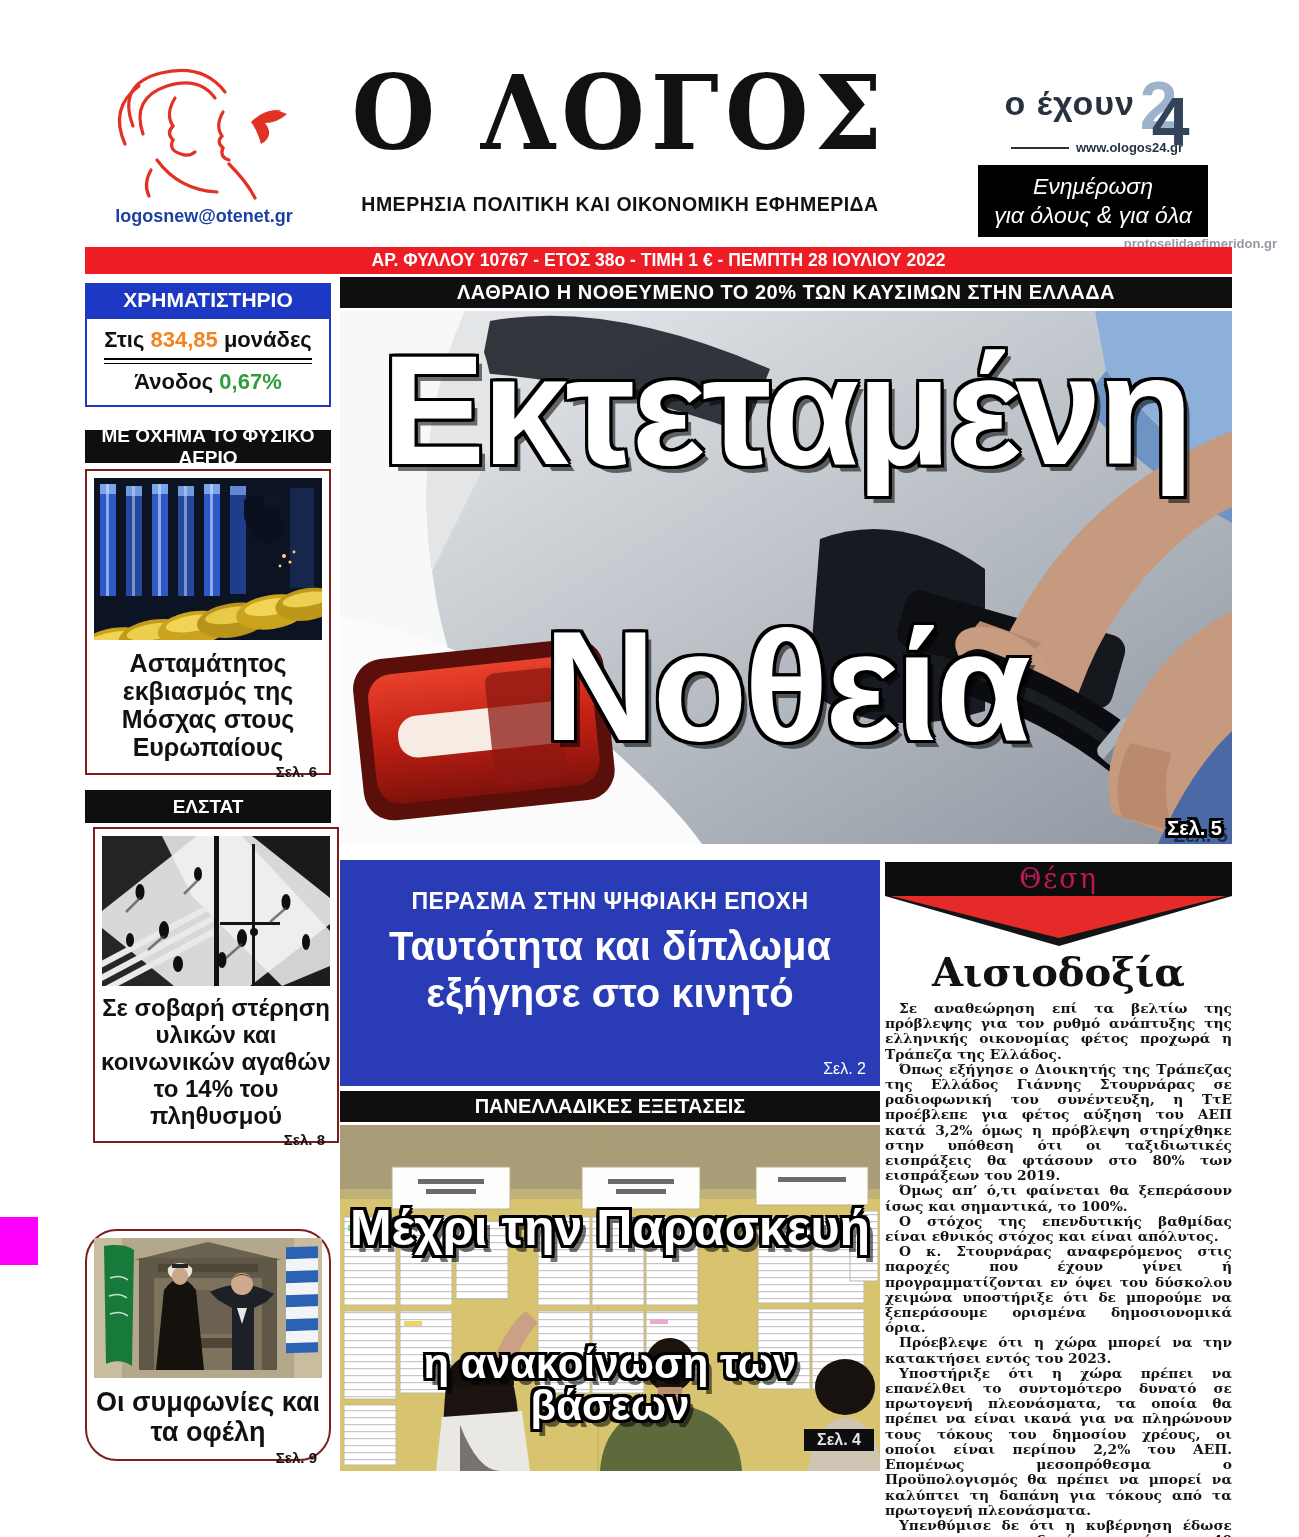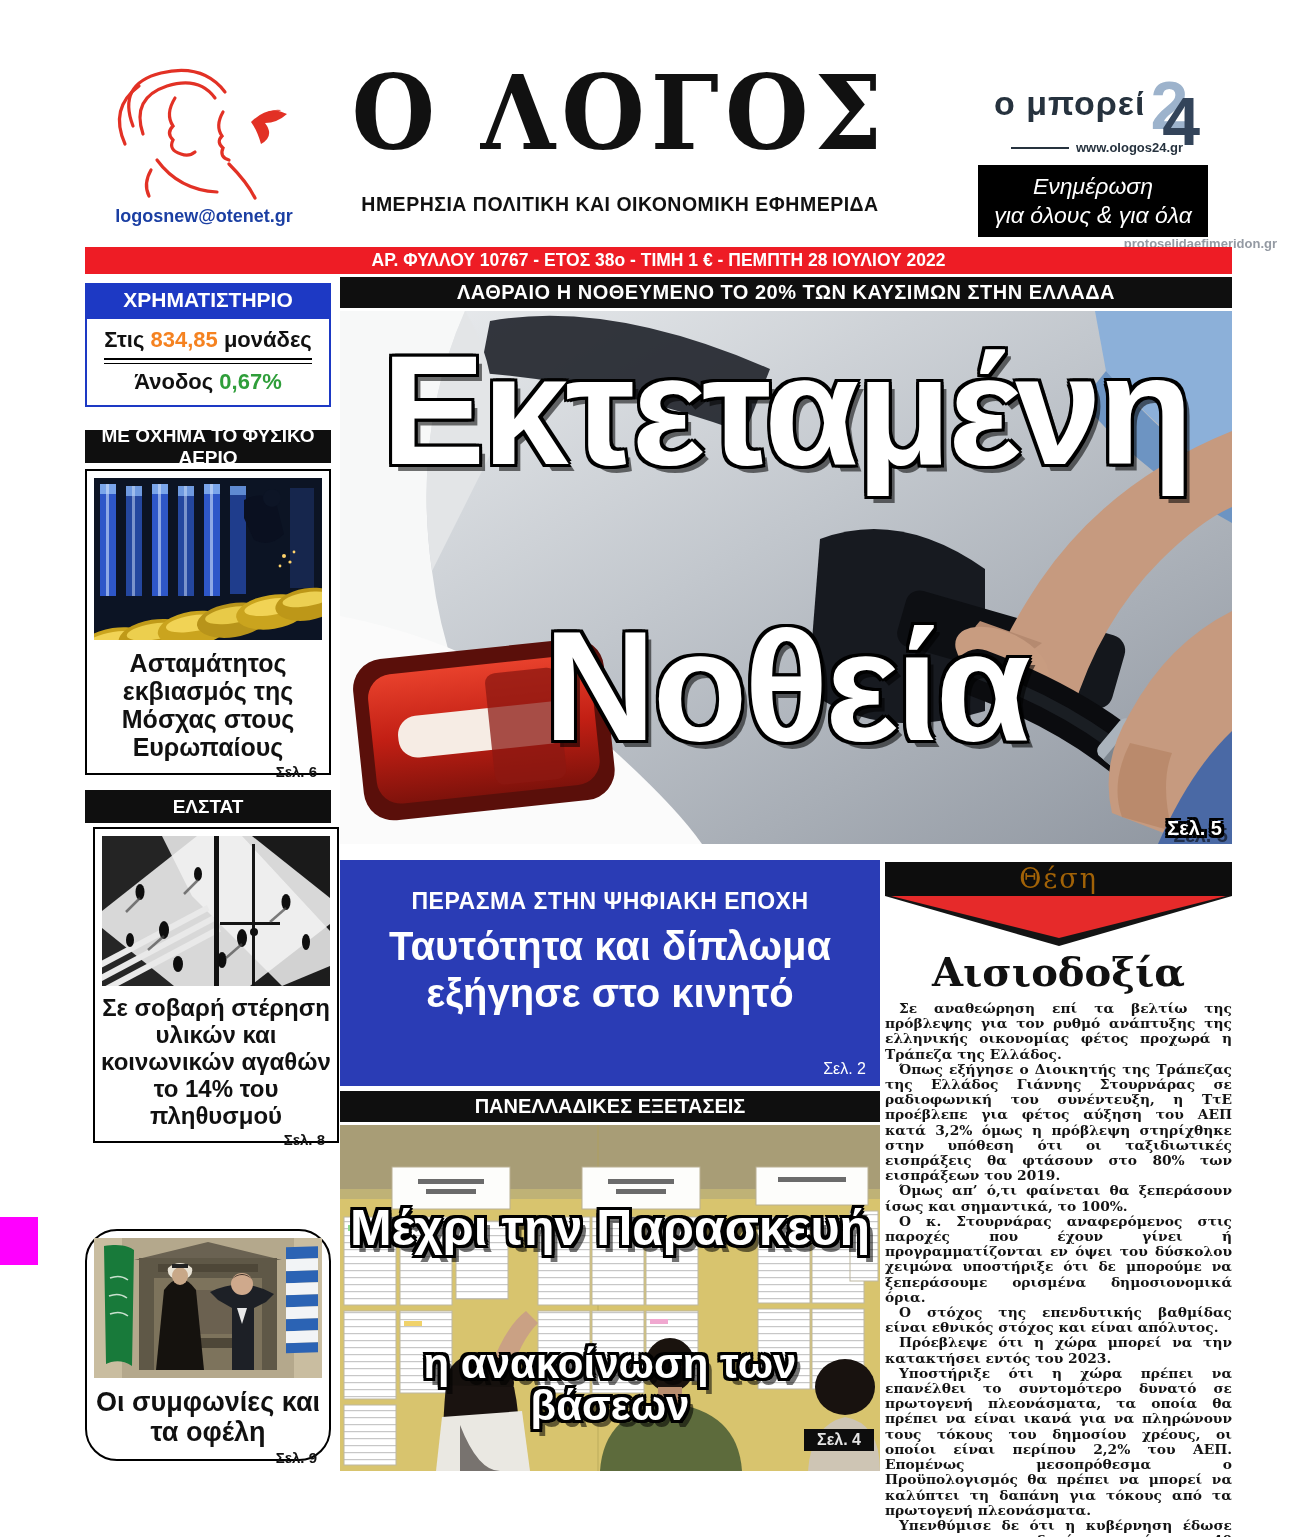--- a/index.html
+++ b/index.html
@@ -38,21 +38,21 @@
   .stock-box{position:absolute;left:85px;top:283px;width:246px;}
   .stock-header{background:#1d39c4;color:#fff;font-weight:bold;font-size:21px;height:34px;
          display:flex;align-items:center;justify-content:center;}
   .stock-body{border:2px solid #1d39c4;background:#fff;padding:8px 0 10px;text-align:center;}
   .stock-line{font-size:22px;font-weight:bold;white-space:nowrap;}
   .stock-orange{color:#f58220;}
   .stock-green{color:#2f9e3a;}
   .stock-divider{width:86%;margin:5px auto;height:3px;border-top:2px solid #000;border-bottom:1px solid #000;}
 
   .side-kicker{left:85px;width:246px;font-size:19px;line-height:1.15;}
-  .side-box{position:absolute;left:85px;width:246px;border:2px solid #000000;background:#fff;box-sizing:border-box;}
+  .side-box{position:absolute;left:85px;width:246px;border:2px solid #7f1d1d;background:#fff;box-sizing:border-box;}
   .side-photo{display:block;margin:7px auto 0;}
   .side-headline{font-size:25px;font-weight:bold;text-align:center;line-height:1.12;padding:9px 5px 0;}
   .side-page{text-align:right;font-weight:bold;font-size:15px;padding:2px 12px 5px;}
 
   .magenta-square{position:absolute;left:0;top:1217px;width:38px;height:48px;background:#ff00ff;}
 
   
   .lead-kicker{left:340px;top:277px;width:892px;height:31px;font-size:20px;letter-spacing:0.5px;}
   .hero{position:absolute;left:340px;top:311px;width:892px;height:533px;overflow:hidden;}
   .hero svg{position:absolute;left:0;top:0;}
@@ -76,21 +76,21 @@
   .exam-photo{position:absolute;left:340px;top:1125px;width:540px;height:346px;overflow:hidden;}
   .exam-line{position:absolute;width:100%;text-align:center;line-height:1;}
   .exam-line1{top:78px;font-size:50px;}
   .exam-line2{top:218px;font-size:42px;}
   .exam-page{position:absolute;right:6px;bottom:20px;background:#0d0d0d;color:#e5e5e5;
         font-weight:bold;font-size:16px;padding:2px 13px;}
 
   
   .opinion{position:absolute;left:885px;top:862px;width:347px;}
   .opinion-head{position:relative;width:347px;height:84px;}
-  .opinion-head-label{position:absolute;top:1px;left:0;width:100%;text-align:center;color:#a16207;
+  .opinion-head-label{position:absolute;top:1px;left:0;width:100%;text-align:center;color:#be185d;
         font-family:"DejaVu Serif",serif;font-size:27px;letter-spacing:2px;}
   .opinion-title{text-align:center;font-family:"DejaVu Serif",serif;font-weight:bold;font-size:40px;margin:2px 0 6px;}
   .opinion-body{font-family:"DejaVu Serif",serif;font-weight:bold;font-size:13.8px;line-height:15.2px;
         text-align:justify;color:#141414;}
   .opinion-body p{margin:0;text-indent:14px;}
 </style>
 </head>
 <body>
 
 <div class="page">
@@ -111,21 +111,21 @@
         <path d="M152,62 Q170,44 188,54 Q178,63 166,63 Q176,76 162,84 Q158,70 152,62 Z"></path>
         <path d="M160,58 Q172,48 182,50 Q172,58 164,60 Z" opacity="0.8"></path>
       </g>
     </svg>
   </div>
   <div class="email">logosnew@otenet.gr</div>
   <div class="paper-title">Ο ΛΟΓΟΣ</div>
   <div class="paper-subtitle">ΗΜΕΡΗΣΙΑ ΠΟΛΙΤΙΚΗ ΚΑΙ ΟΙΚΟΝΟΜΙΚΗ ΕΦΗΜΕΡΙΔΑ</div>
 
   <div class="logo24">
-    <span class="l24-text">ο μπορεί</span><span class="l24-n2">2</span><span class="l24-n4">4</span>
+    <span class="l24-text">ο έχουν</span><span class="l24-n2">2</span><span class="l24-n4">4</span>
   </div>
   <div class="l24-url">
     <span class="l24-rule"></span>
     <span>www.ologos24.gr</span>
   </div>
   <div class="tagline-box">
     <span>Ενημέρωση</span>
     <span>για όλους &amp; για όλα</span>
   </div>
   <div class="watermark">protoselidaefimeridon.gr</div>
@@ -411,22 +411,22 @@
         <polygon points="0,34 347,34 174,84" fill="#141414"></polygon>
         <polygon points="6,34 341,34 174,76" fill="#e62a2a"></polygon>
       </svg>
       <div class="opinion-head-label">Θέση</div>
     </div>
     <div class="opinion-title">Αισιοδοξία</div>
     <div class="opinion-body">
       <p>Σε αναθεώρηση επί τα βελτίω της πρόβλεψης για τον ρυθμό ανάπτυξης της ελληνικής οικονομίας φέτος προχωρά η Τράπεζα της Ελλάδος.</p>
       <p>Όπως εξήγησε ο Διοικητής της Τράπεζας της Ελλάδος Γιάννης Στουρνάρας σε ραδιοφωνική του συνέντευξη, η ΤτΕ προέβλεπε για φέτος αύξηση του ΑΕΠ κατά 3,2% όμως η πρόβλεψη στηρίχθηκε στην υπόθεση ότι οι ταξιδιωτικές εισπράξεις θα φτάσουν στο 80% των εισπράξεων του 2019.</p>
       <p>Όμως απ’ ό,τι φαίνεται θα ξεπεράσουν ίσως και σημαντικά, το 100%.</p>
+      <p>Ο στόχος της επενδυτικής βαθμίδας είναι εθνικός στόχος και είναι απόλυτος.</p>
       <p>Ο κ. Στουρνάρας αναφερόμενος στις παροχές που έχουν γίνει ή προγραμματίζονται εν όψει του δύσκολου χειμώνα υποστήριξε ότι δε μπορούμε να ξεπεράσουμε ορισμένα δημοσιονομικά όρια.</p>
-      <p>Ο στόχος της επενδυτικής βαθμίδας είναι εθνικός στόχος και είναι απόλυτος.</p>
       <p>Πρόεβλεψε ότι η χώρα μπορεί να την κατακτήσει εντός του 2023.</p>
       <p>Υποστήριξε ότι η χώρα πρέπει να επανέλθει το συντομότερο δυνατό σε πρωτογενή πλεονάσματα, τα οποία θα πρέπει να είναι ικανά για να πληρώνουν τους τόκους του δημοσίου χρέους, οι οποίοι είναι περίπου 2,2% του ΑΕΠ. Επομένως μεσοπρόθεσμα ο Προϋπολογισμός θα πρέπει να μπορεί να καλύπτει τη δαπάνη για τόκους από τα πρωτογενή πλεονάσματα.</p>
       <p>Υπενθύμισε δε ότι η κυβέρνηση έδωσε για την πανδημία περίπου 40 δισεκατομμύρια.</p>
 
     </div>
 
   </div>
 
 </div>
 

